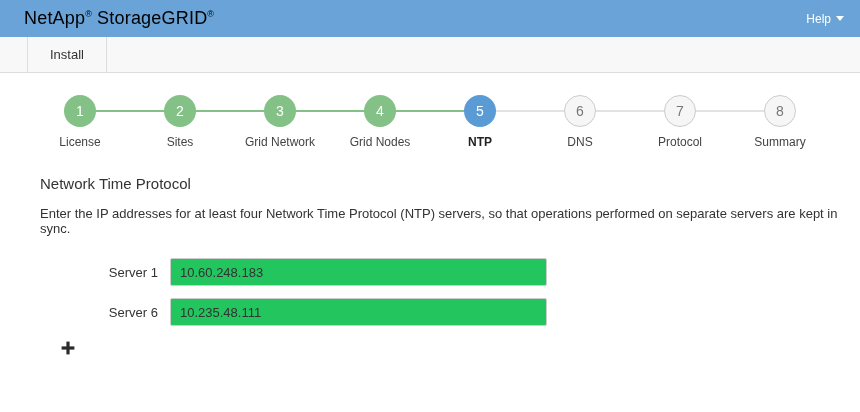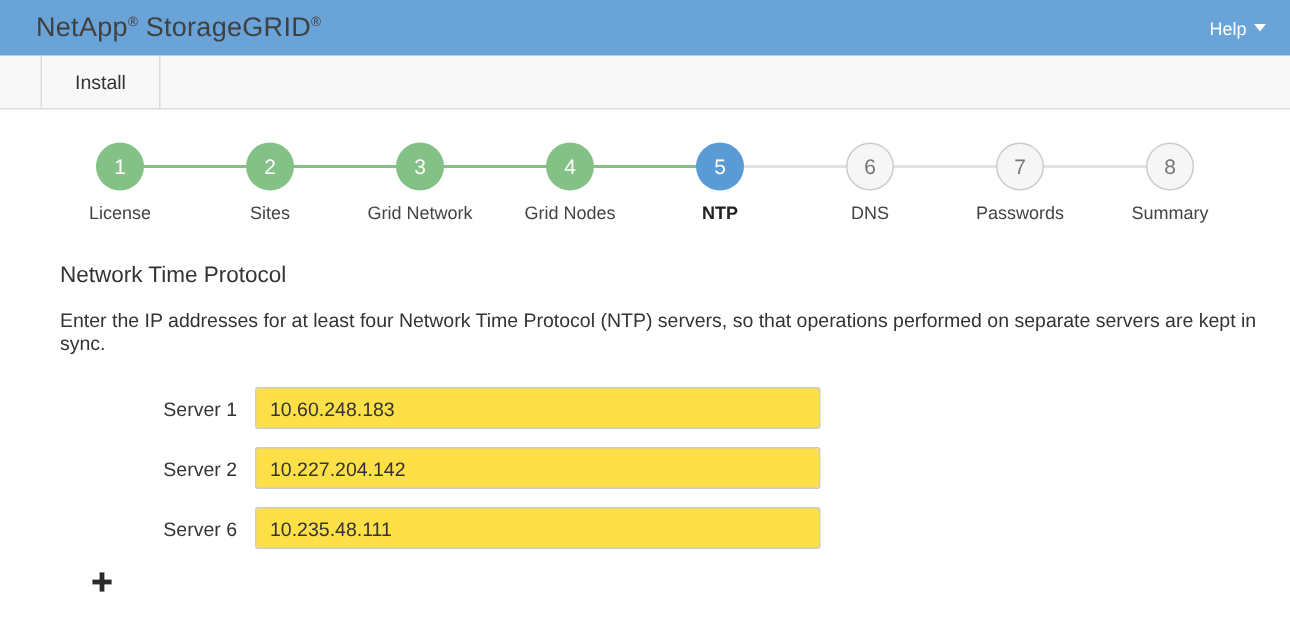--- a/index.html
+++ b/index.html
@@ -21,21 +21,21 @@
   .topbar {
     position: relative;
     height: 37px;
     background: #69a3d7;
     display: flex;
     align-items: center;
     justify-content: space-between;
   }
   .brand {
     margin-left: 24px;
-    color: #404040;
+    color: #000000;
     font-size: 18px;
     letter-spacing: .2px;
     white-space: nowrap;
   }
   .brand .reg {
     font-size: 9px;
     vertical-align: super;
     line-height: 0;
   }
   .brand .sep { display: inline-block; width: 5px; }
@@ -170,21 +170,21 @@
   .form-input {
     width: 377px;
     height: 28px;
     box-sizing: border-box;
     border: 1px solid #cccccc;
     border-radius: 2px;
     padding: 0 9px;
     font-family: "Liberation Sans", sans-serif;
     font-size: 13px;
     color: #333333;
-    background: #fde047;
+    background: #22c55e;
     outline: none;
   }
   .form-input::placeholder { color: #b4b4b4; }
   .add-btn {
     margin-left: 18px;
     width: 20px;
     height: 20px;
     display: flex;
     align-items: center;
     justify-content: center;
@@ -248,45 +248,41 @@
 
   <div class="step todo">
     <div class="conn grey"></div>
     <div class="circle">6</div>
     <div class="label">DNS</div>
   </div>
 
   <div class="step todo">
     <div class="conn grey"></div>
     <div class="circle">7</div>
-    <div class="label">Passwords</div>
+    <div class="label">Protocol</div>
   </div>
 
   <div class="step todo">
 
     <div class="circle">8</div>
     <div class="label">Summary</div>
   </div>
 
 </div>
 
 <div class="content">
 
   <h2 class="section-title">Network Time Protocol</h2>
   <p class="section-desc">Enter the IP addresses for at least four Network Time Protocol (NTP) servers, so that operations performed on separate servers are kept in sync.</p>
 
   <div class="form-row">
     <div class="form-label">Server 1</div>
     <input class="form-input" type="text" value="10.60.248.183" style="">
   </div>
 
-  <div class="form-row">
-    <div class="form-label">Server 2</div>
-    <input class="form-input" type="text" value="10.227.204.142" style="">
-  </div>
 
   <div class="form-row">
     <div class="form-label">Server 6</div>
     <input class="form-input" type="text" value="10.235.48.111" style="">
   </div>
 
   <div class="form-row">
     <button class="add-btn">
       <svg width="16" height="16" viewBox="0 0 16 16">
         <rect x="6.4" y="1.6" width="3.2" height="12.8" fill="#2b2b2b"></rect>

